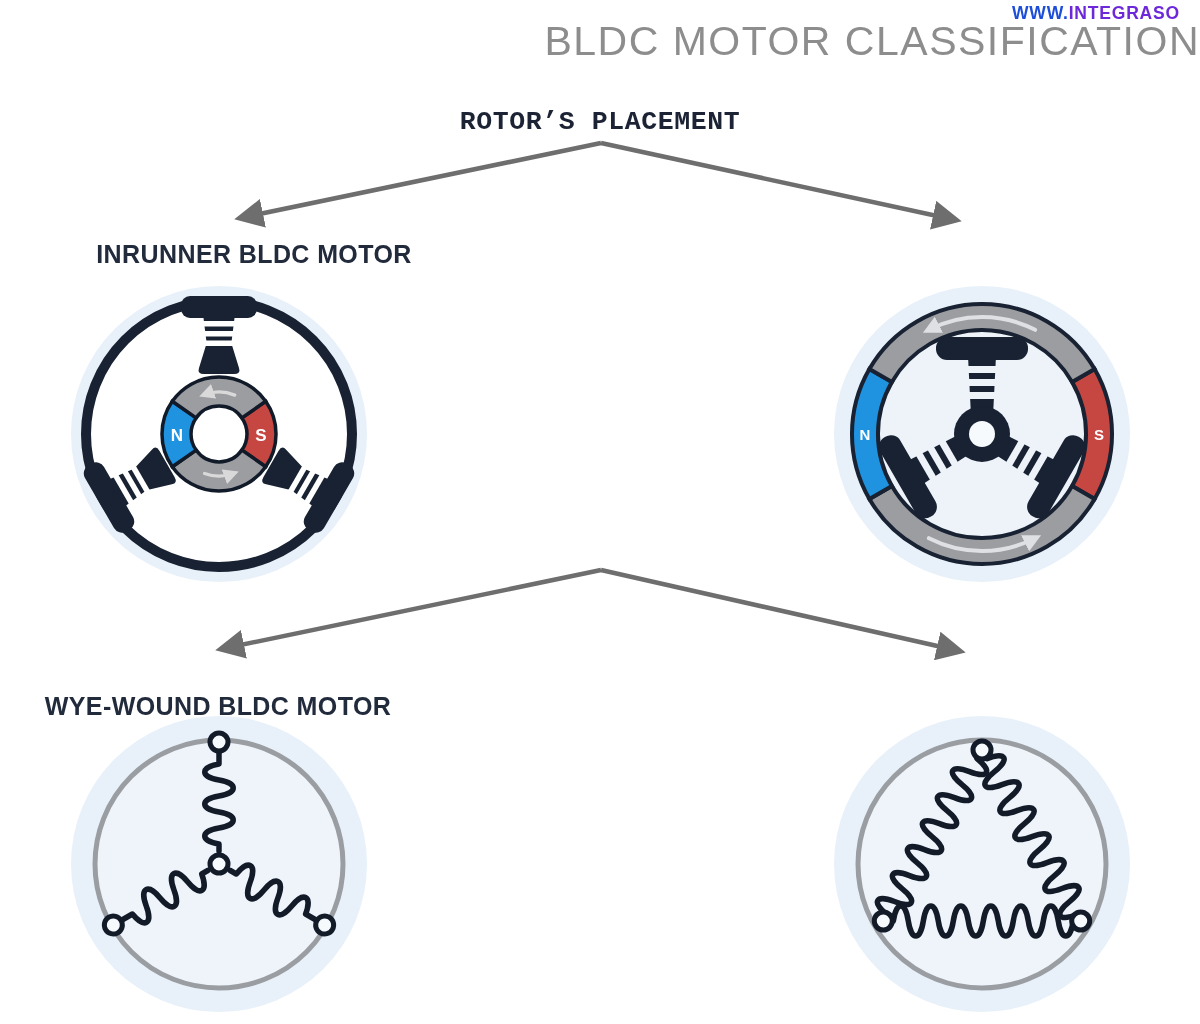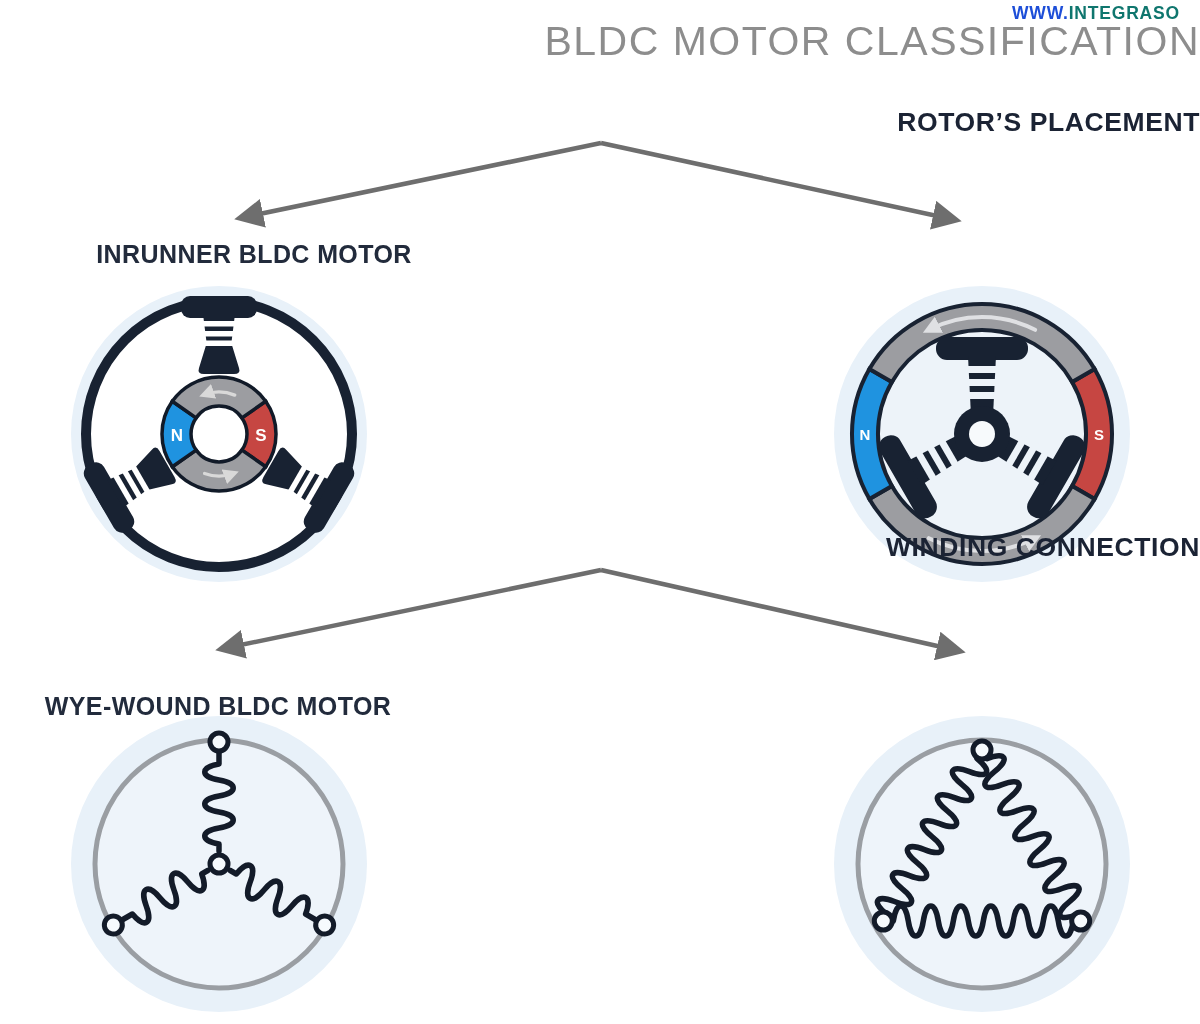--- a/index.html
+++ b/index.html
@@ -1,25 +1,25 @@
 <!DOCTYPE html>
 <html><head>
 <meta charset="utf-8">
 <style>
   html,body{margin:0;padding:0;background:#fff;}
   #page{position:relative;width:1200px;height:1024px;background:#ffffff;overflow:hidden;
         font-family:"Liberation Sans", sans-serif;}
   .abs{position:absolute;}
   #watermark{left:1012px;top:3px;font-size:17.5px;font-weight:bold;letter-spacing:.8px;white-space:nowrap;}
   #watermark .wm-prefix{color:#1d4ed8;}
-  #watermark .wm-brand{color:#0f766e;}
+  #watermark .wm-brand{color:#6d28d9;}
   #title{left:0;right:0;top:18px;text-align:right;font-size:41px;letter-spacing:1.5px;
          color:#8d8d8d;font-weight:500;}
-  .section-heading{left:0;right:0;text-align:right;font-size:26.5px;font-weight:bold;
-         letter-spacing:.6px;color:#1b2334;}
+  .section-heading{left:0;right:0;text-align:center;font-size:26.5px;font-weight:bold;
+         letter-spacing:.6px;color:#1b2334;font-family:Liberation Mono, monospace;}
   #h-rotor{top:107px;}
   #h-winding{top:532px;}
   .motor-label{transform:translateX(-50%);font-size:25px;font-weight:bold;letter-spacing:.4px;
          color:#222b3c;white-space:nowrap;}
   
   .dk{fill:#182232;}
   .segI{stroke:#111a28;stroke-width:3.5px;}
   .segO{stroke:#182232;stroke-width:4px;}
   .mag{fill:#ffffff;font-weight:bold;text-anchor:middle;font-family:"Liberation Sans",sans-serif;}
   .rot-arrow{fill:none;stroke:#d9d9d9;stroke-width:3.4px;stroke-linecap:round;}
@@ -112,21 +112,20 @@
     </g>
     <g>
       <use href="#spokeO"></use>
       <use href="#spokeO" transform="rotate(120)"></use>
       <use href="#spokeO" transform="rotate(240)"></use>
       <circle r="28" class="dk"></circle>
       <circle r="13" fill="#f7fafc"></circle>
     </g>
   </svg>
 
-  <div id="h-winding" class="abs section-heading">WINDING CONNECTION</div>
 
   <svg class="abs" style="left:0;top:565px;" width="1200" height="100">
     <defs>
       <marker id="mk-c2" viewBox="0 0 8 8" refX="5" refY="4" markerWidth="6.5" markerHeight="6.5" orient="auto">
         <path d="M0,0 L8,4 L0,8 Z" fill="#6e6e6e"></path>
       </marker>
     </defs>
     <line class="conn" x1="601" y1="5" x2="226" y2="83" marker-end="url(#mk-c2)"></line>
     <line class="conn" x1="601" y1="5" x2="955" y2="85" marker-end="url(#mk-c2)"></line>
   </svg>

